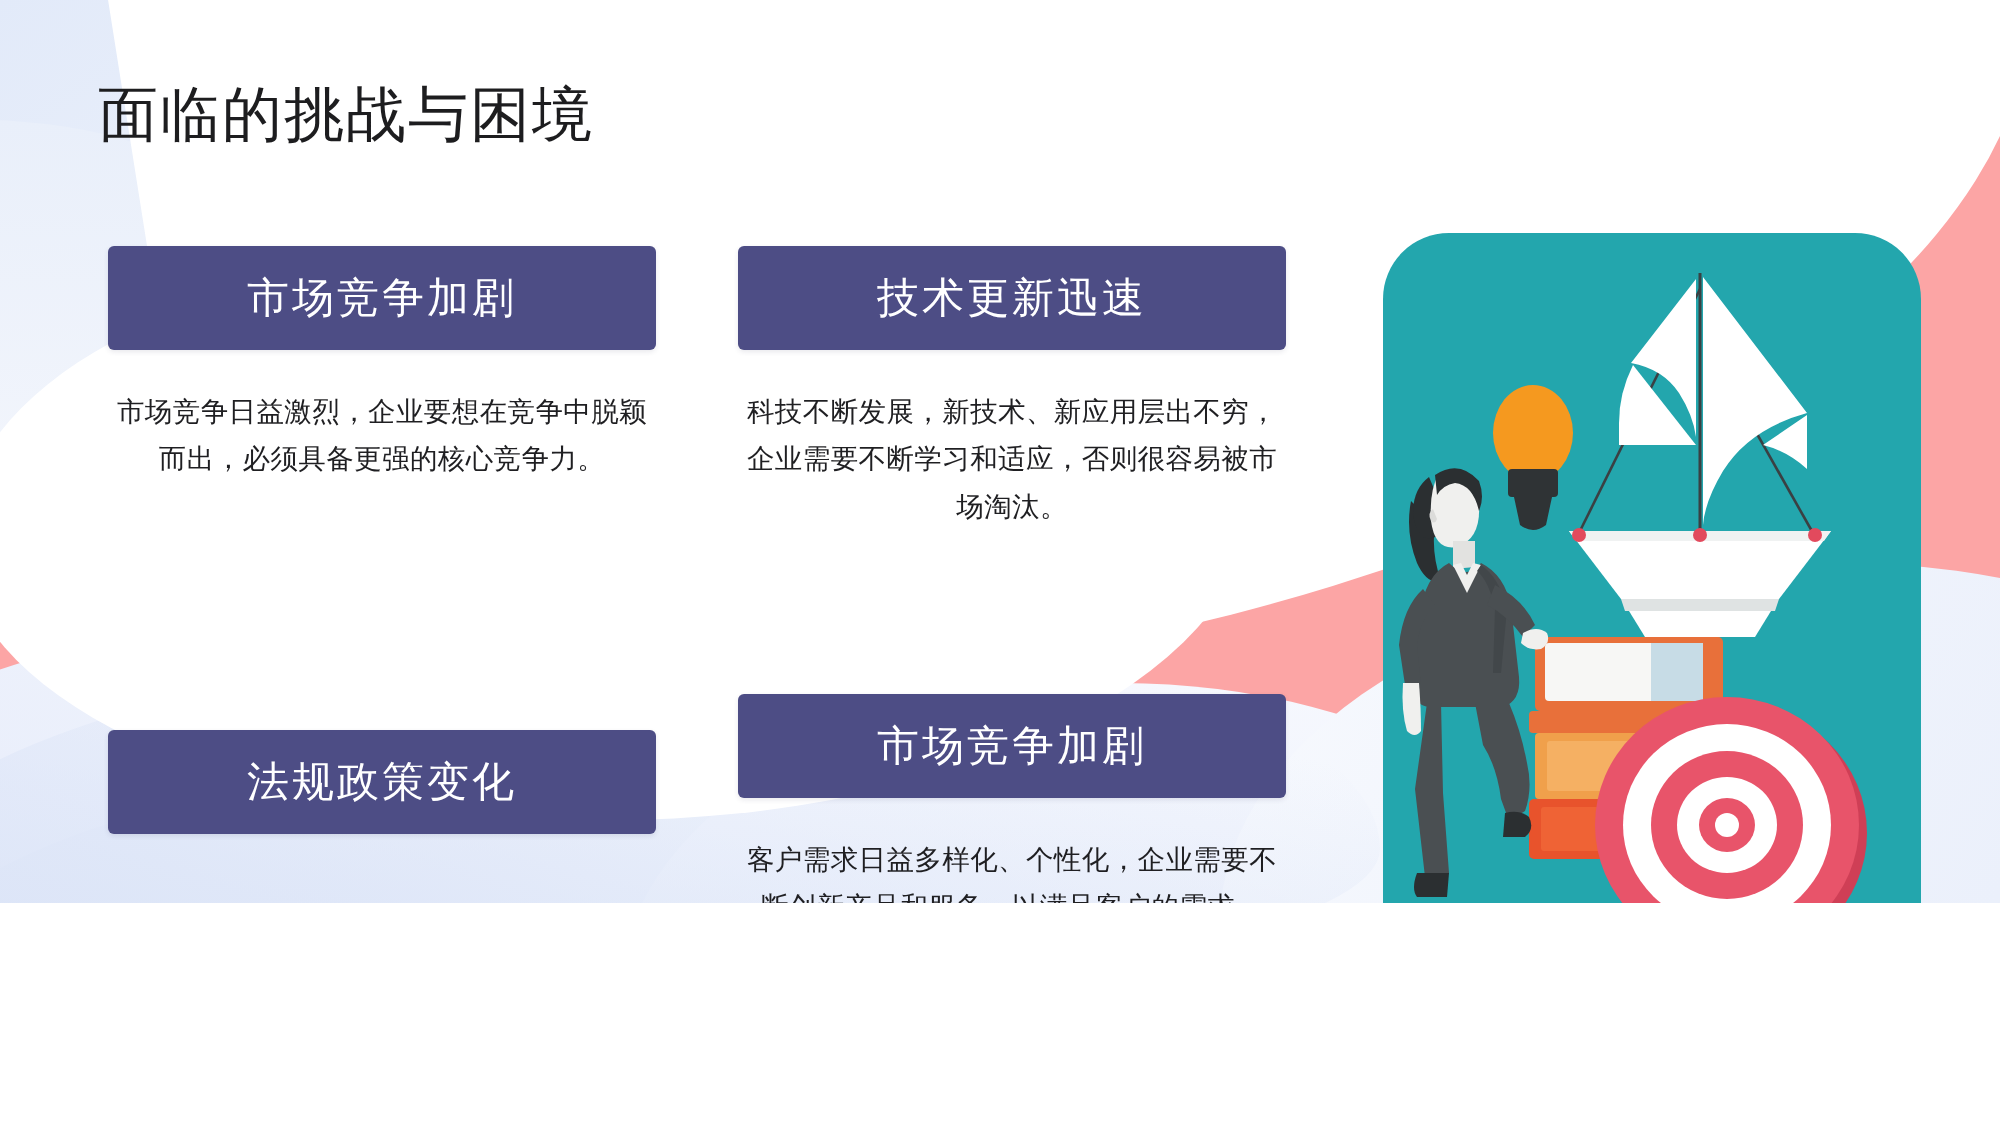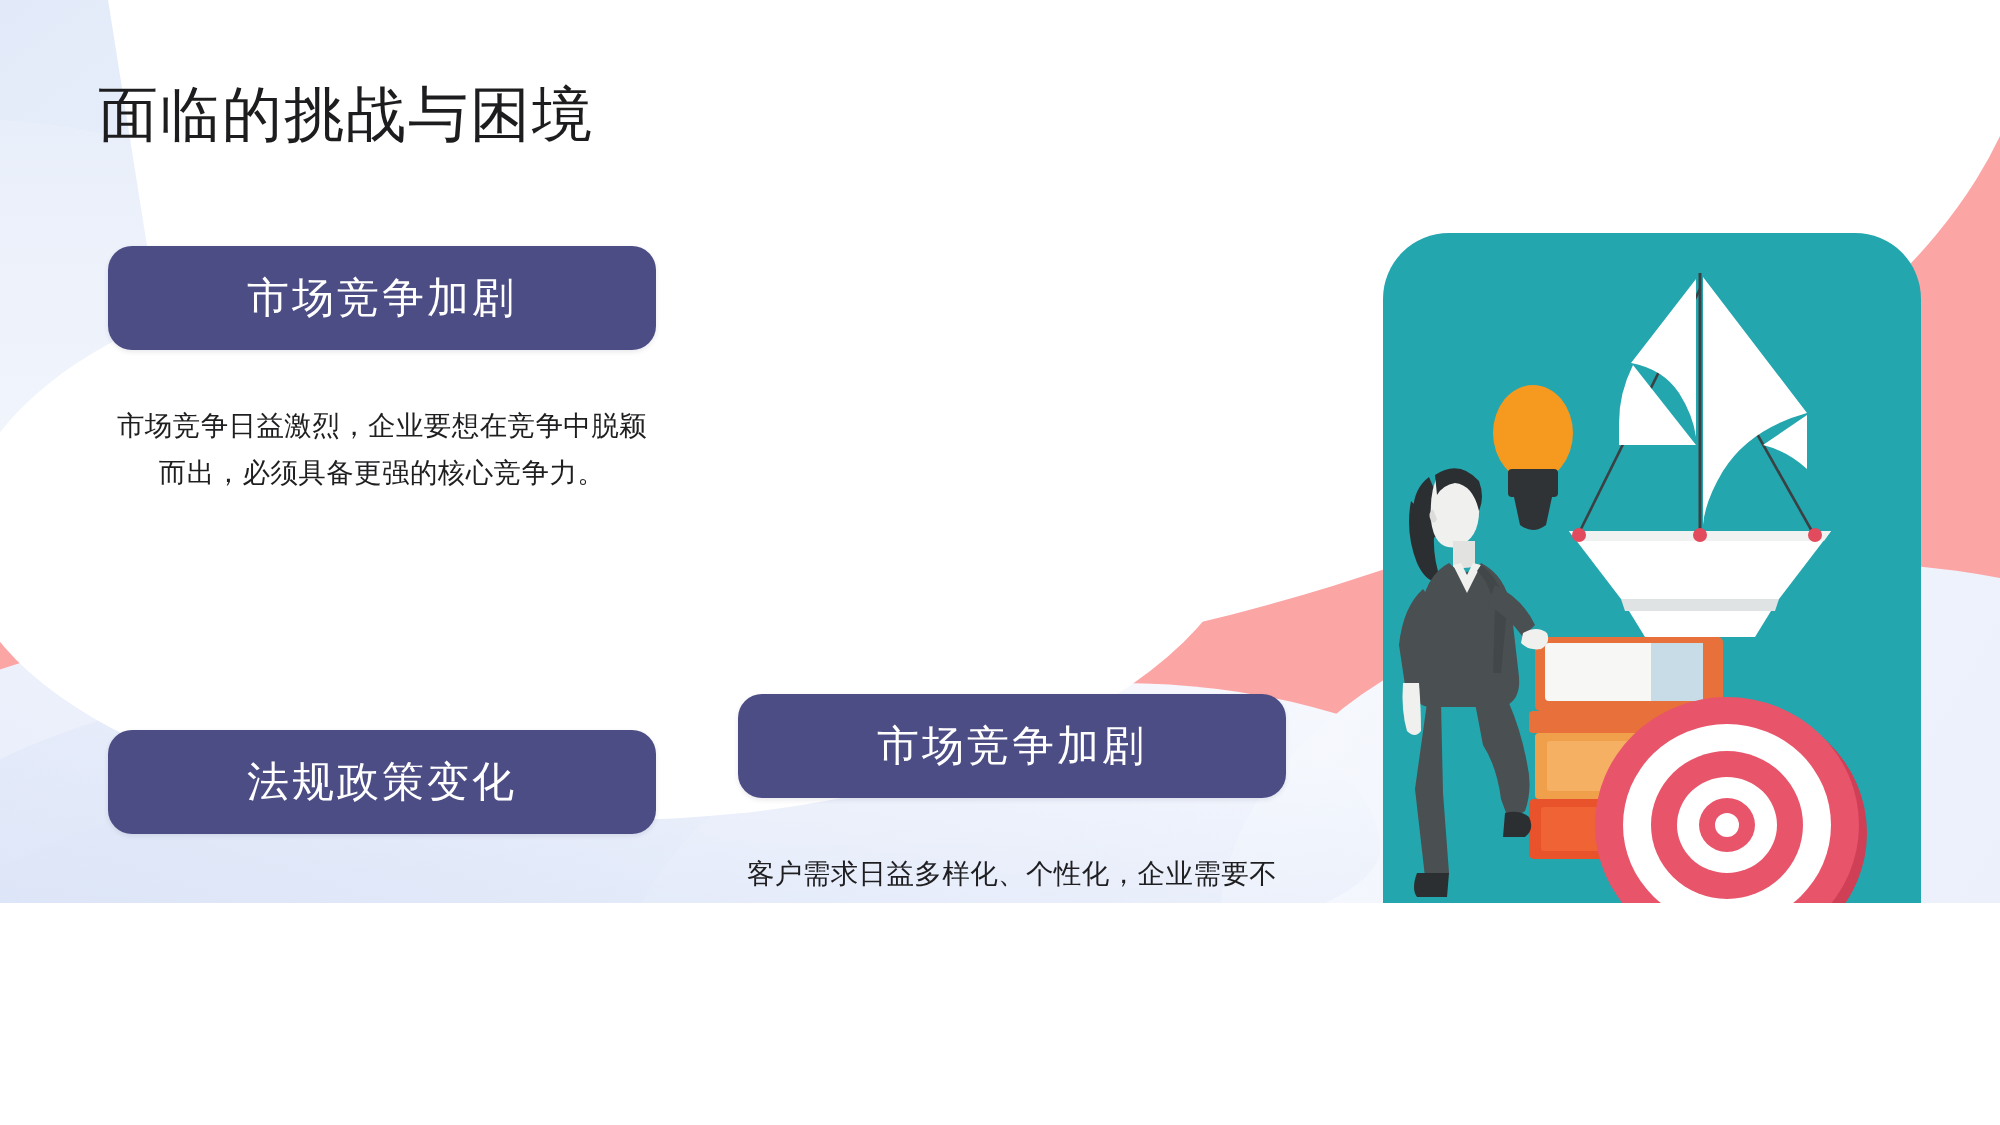--- a/index.html
+++ b/index.html
@@ -132,36 +132,36 @@
     position: absolute;
     width: 548px;
   }
   .card-1 { left: 108px;  top: 246px; }
   .card-2 { left: 738px;  top: 246px; }
   .card-3 { left: 108px;  top: 730px; }
   .card-4 { left: 738px;  top: 694px; }
 
   .card-head {
     height: 104px;
-    border-radius: 24px;
+    border-radius: 6px;
     background: #4d4d85;
     display: flex;
     align-items: center;
     justify-content: center;
     box-shadow: 0 2px 5px rgba(40,40,80,0.10);
   }
   .card-head-text {
     color: #ffffff;
     font-size: 42px;
     letter-spacing: 3px;
     font-weight: 400;
     line-height: 1;
   }
   .card-body {
-    margin-top: 52px;
+    margin-top: 38px;
     padding: 0 6px;
     color: #1f1f22;
     font-size: 27.5px;
     line-height: 1.72;
     text-align: center;
     text-indent: 0;
     letter-spacing: 0.4px;
   }
 
   
@@ -197,20 +197,26 @@
 
   <div class="slide-title">面临的挑战与困境</div>
 
   <div class="card card-1">
     <div class="card-head">
       <span class="card-head-text">市场竞争加剧</span>
     </div>
     <div class="card-body">市场竞争日益激烈，企业要想在竞争中脱颖而出，必须具备更强的核心竞争力。</div>
   </div>
 
+  <div class="card card-2">
+    <div class="card-head">
+      <span class="card-head-text">技术更新迅速</span>
+    </div>
+    <div class="card-body">科技不断发展，新技术、新应用层出不穷，企业需要不断学习和适应，否则很容易被市场淘汰。</div>
+  </div>
 
   <div class="card card-3">
     <div class="card-head">
       <span class="card-head-text">法规政策变化</span>
     </div>
   </div>
 
   <div class="card card-4">
     <div class="card-head">
       <span class="card-head-text">市场竞争加剧</span>

